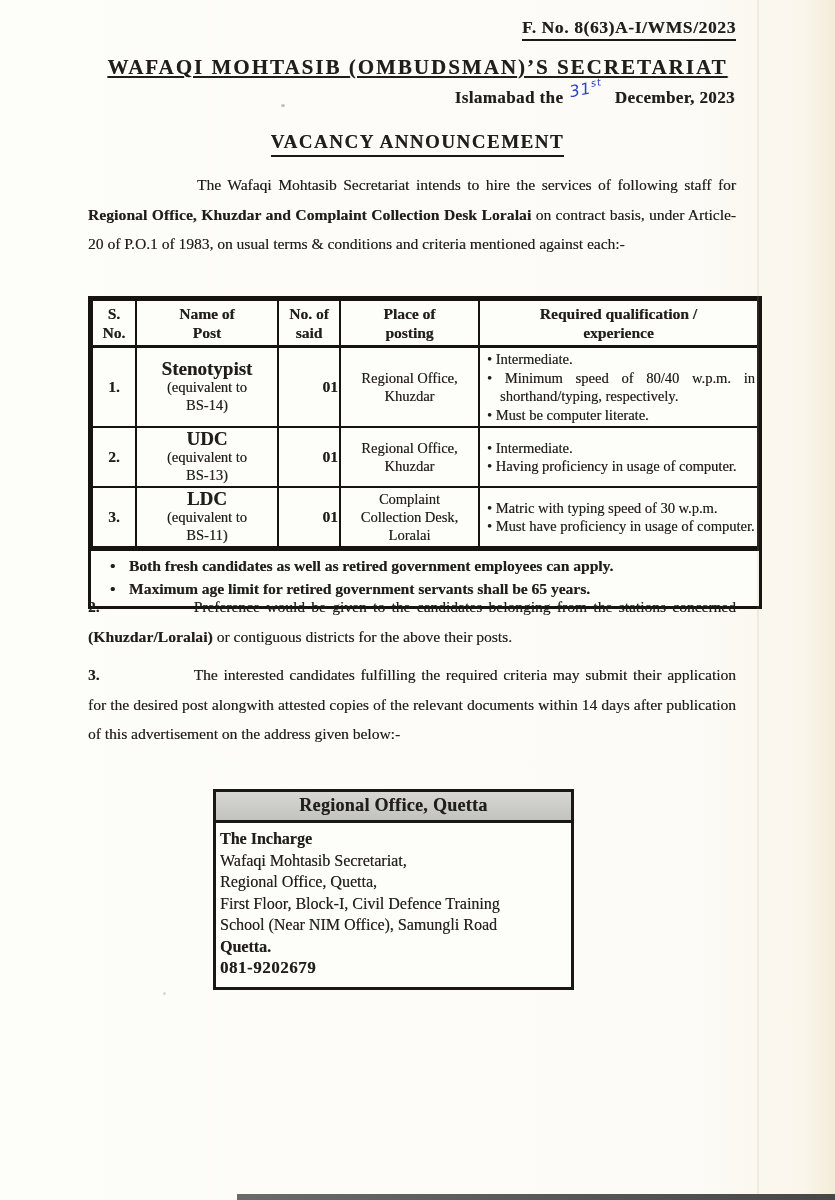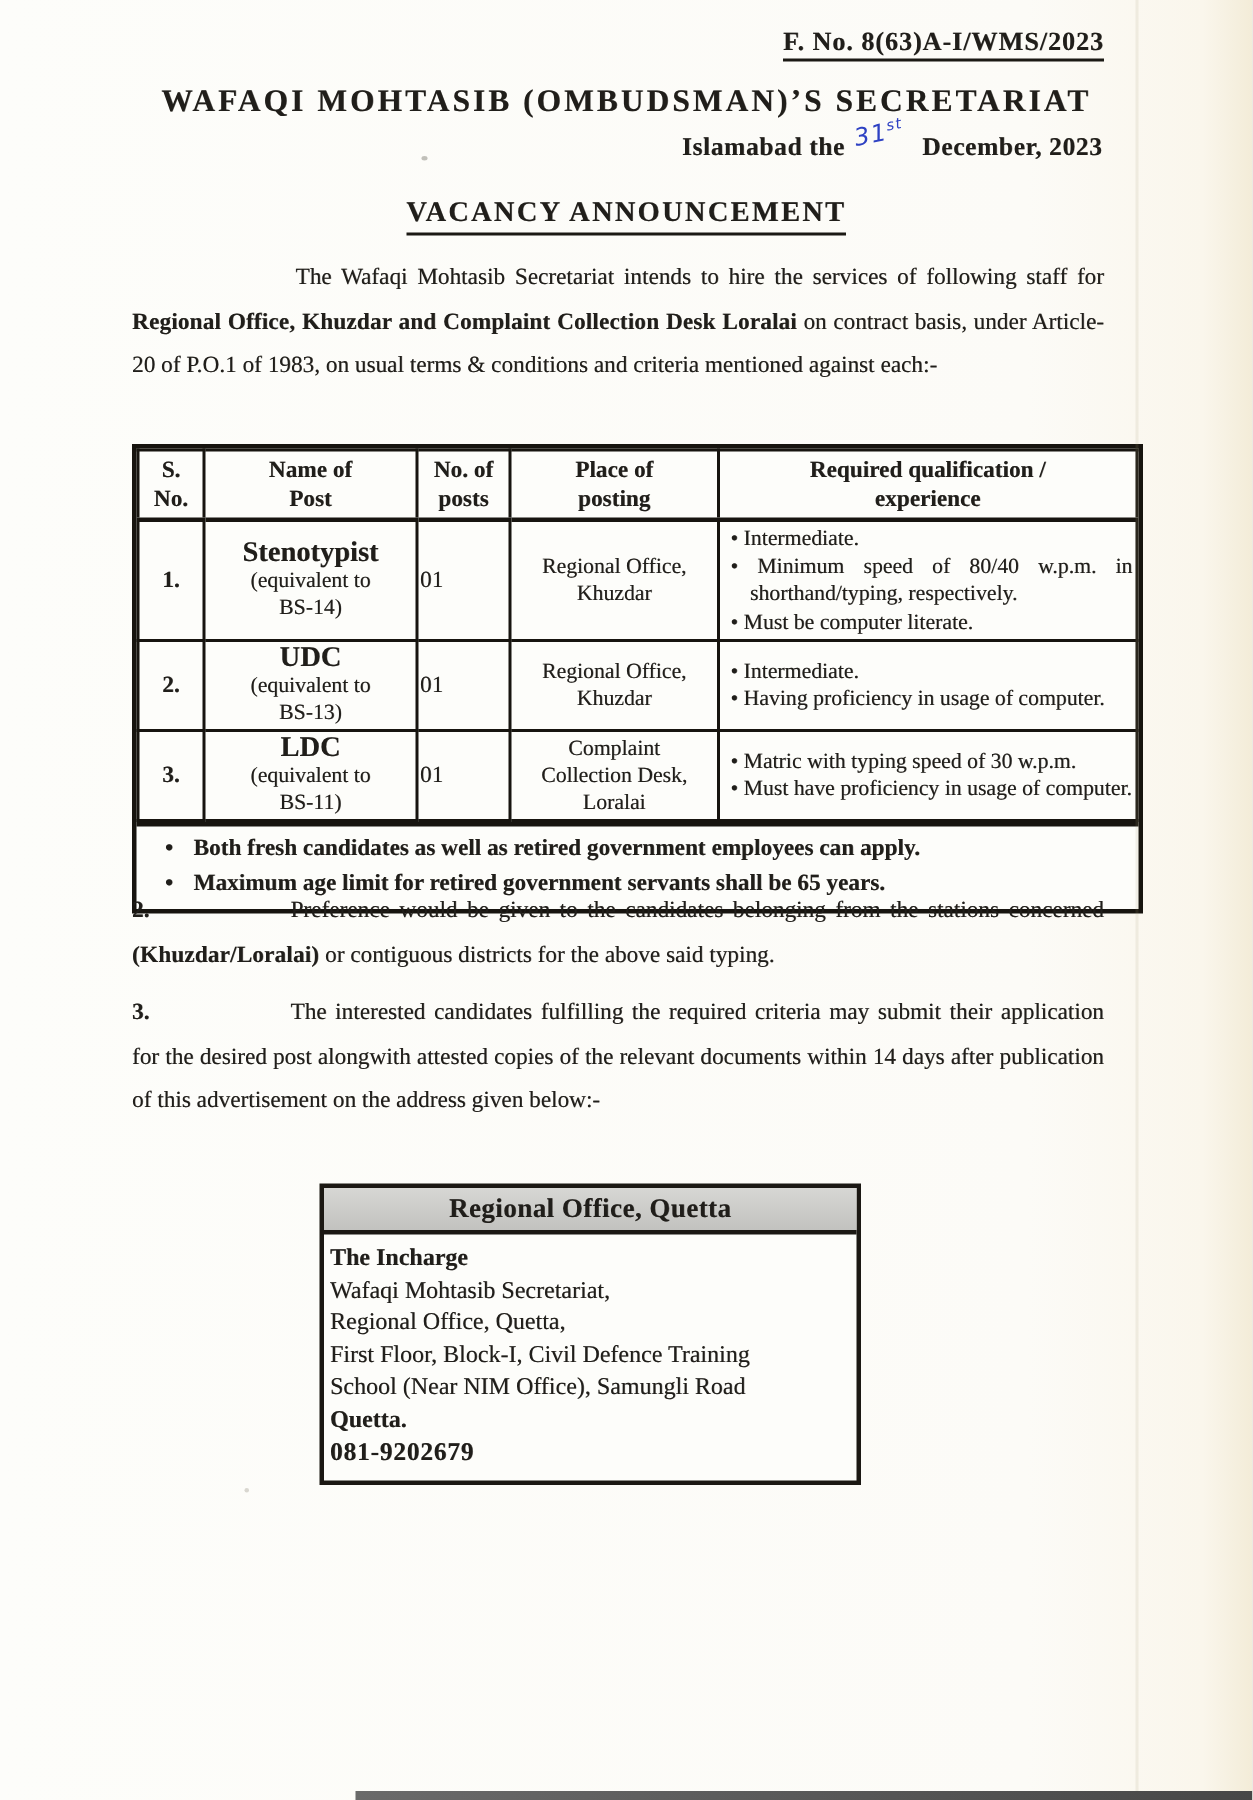--- a/index.html
+++ b/index.html
@@ -14,21 +14,21 @@
   }
   .ink{text-shadow:0.3px 0 0 rgba(32,30,26,0.55);}
   
   .file-no{
     position:absolute;top:17px;right:99px;
     font-size:17.5px;font-weight:bold;letter-spacing:0.6px;
     border-bottom:2px solid #1b1914;padding-bottom:1px;
   }
   .org-title{
     position:absolute;top:55px;left:0;width:100%;
-    text-align:center;font-size:21px;font-weight:bold;letter-spacing:2px;
+    text-align:center;font-size:21px;font-weight:bold;letter-spacing:2px;text-decoration:underline;
   }
   .date-line{
     position:absolute;top:88px;right:100px;
     font-size:17px;font-weight:bold;letter-spacing:0.4px;
   }
   .hw{
     display:inline-block;margin:0 10px 0 8px;
     color:#2e41c3;font-family:"DejaVu Sans",sans-serif;font-style:italic;
     font-weight:normal;font-size:16px;letter-spacing:1px;
     transform:rotate(-11deg) translateY(-9px);
@@ -58,21 +58,21 @@
   th,td{border:2px solid #17140f;overflow:hidden;}
   thead th{
     border-bottom:3px solid #17140f;font-size:15.5px;font-weight:bold;
     text-align:center;line-height:19px;padding:3px 2px;
   }
   thead tr{height:44px;}
   .r1{height:78px;}.r2{height:52px;}.r3{height:58px;}
   .c-sno{text-align:center;font-weight:bold;font-size:15.5px;}
   .c-post{text-align:center;font-size:14.5px;line-height:18px;padding:2px;}
   .c-post div:first-child{font-weight:bold;font-size:19px;}
-  .c-num{text-align:left;font-weight:normal;font-size:15.5px;}
+  .c-num{text-align:right;font-weight:bold;font-size:15.5px;}
   .c-place{text-align:center;font-size:14.5px;line-height:18px;padding:2px;}
   .c-qual{vertical-align:middle;font-size:14.5px;line-height:18.5px;padding:2px 2px 2px 7px;text-align:justify;}
   .q{padding-left:13px;text-indent:-13px;}
   .q::before{content:"\2022\00a0";}
   .notes{border-top:3px solid #17140f;padding:4px 18px 6px 12px;}
   .note{position:relative;font-weight:bold;font-size:15.5px;line-height:22.5px;padding-left:26px;}
   .note::before{content:"\2022";position:absolute;left:7px;}
   
   .addr-box{position:absolute;left:213px;top:789px;width:355px;border:3px solid #1b1813;background:#fdfdfa;}
   .addr-title{
@@ -118,21 +118,21 @@
           <th>
               <div>S.</div>
               <div>No.</div>
             </th>
           <th>
               <div>Name of</div>
               <div>Post</div>
             </th>
           <th>
               <div>No. of</div>
-              <div>posts</div>
+              <div>said</div>
             </th>
           <th>
               <div>Place of</div>
               <div>posting</div>
             </th>
           <th>
               <div>Required qualification /</div>
               <div>experience</div>
             </th>
         </tr>
@@ -192,21 +192,21 @@
             </td>
         </tr>
       </tbody>
     </table>
     <div class="notes">
       <div class="note">Both fresh candidates as well as retired government employees can apply.</div>
       <div class="note">Maximum age limit for retired government servants shall be 65 years.</div>
     </div>
   </div>
 
-  <p class="para p2"><span class="pnum">2.</span><span class="ptab"></span><span>Preference would be given to the candidates belonging from the stations concerned </span><b>(Khuzdar/Loralai)</b><span> or contiguous districts for the above said typing.</span></p>
+  <p class="para p2"><span class="pnum">2.</span><span class="ptab"></span><span>Preference would be given to the candidates belonging from the stations concerned </span><b>(Khuzdar/Loralai)</b><span> or contiguous districts for the above their posts.</span></p>
 
   <p class="para p3"><span class="pnum">3.</span><span class="ptab"></span><span>The interested candidates fulfilling the required criteria may submit their application for the desired post alongwith attested copies of the relevant documents within 14 days after publication of this advertisement on the address given below:-</span></p>
 
   <div class="addr-box">
     <div class="addr-title">Regional Office, Quetta</div>
     <div class="addr-body">
       <div class="al b">The Incharge</div>
       <div class="al">Wafaqi Mohtasib Secretariat,</div>
       <div class="al">Regional Office, Quetta,</div>
       <div class="al">First Floor, Block-I, Civil Defence Training</div>

